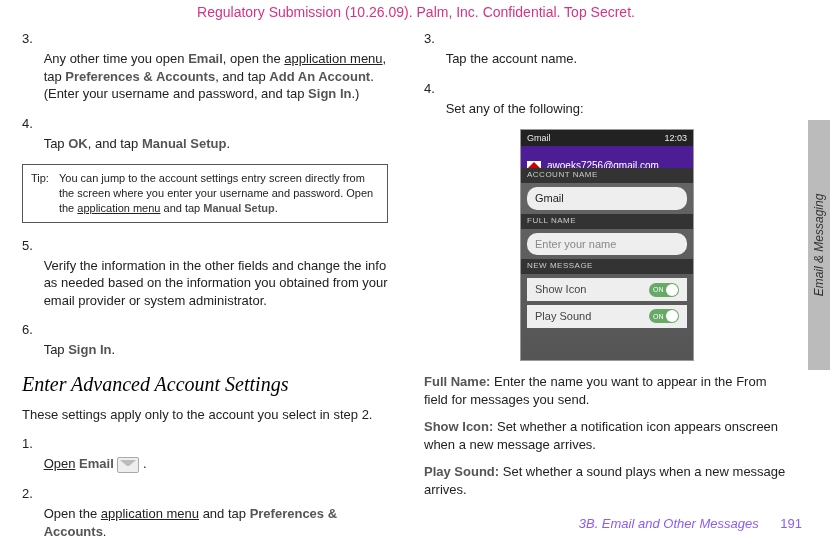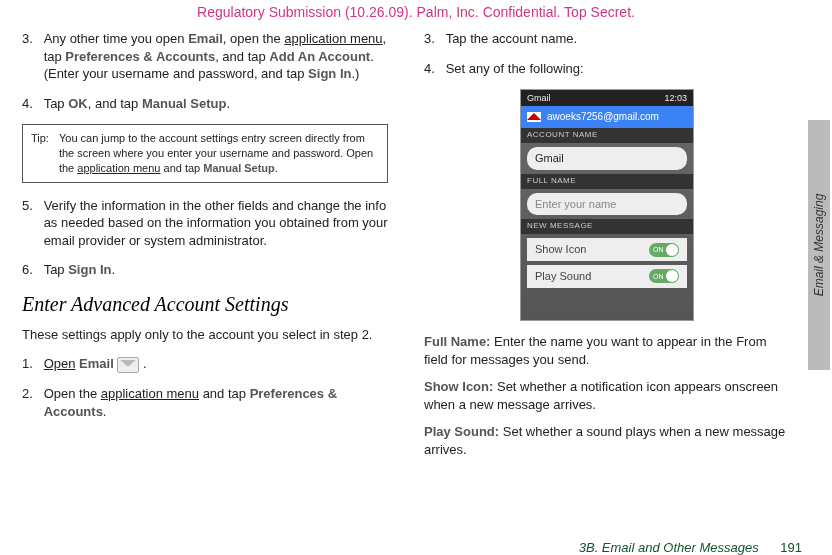--- a/index.html
+++ b/index.html
@@ -14,21 +14,21 @@
     font-family:Arial,sans-serif;
   }
   .columns{
     display:flex;flex-direction:row;position:absolute;
     top:30px;left:22px;right:42px;bottom:30px;
   }
   .col{flex:1;padding-right:18px;line-height:1.35;}
   .col+.col{padding-left:18px;padding-right:0;}
   .step{margin-bottom:12px;}
   .step-num{display:inline-block;width:18px;vertical-align:top;}
-  .step-body{display:inline-block;width:calc(100% - 22px);vertical-align:top;}
+  .step-body{display:inline-block;width:calc(100% - 22px);vertical-align:top;margin-top:20px;}
   .bold-ui{font-family:Arial,sans-serif;font-weight:bold;color:#555;}
   .underline{text-decoration:underline;}
   h2.section{
     font:italic 20px "Times New Roman",serif;color:#000000;
     font-weight:normal;margin:14px 0 10px 0;
   }
   .tipbox{
     border:1px solid #555;padding:6px 8px;
     font-size:11px;margin:8px 0 14px 0;background:#fff;
     display:flex;
@@ -39,33 +39,33 @@
     position:absolute;right:2px;top:120px;width:22px;height:250px;
     background:#bbb;
   }
   .side-tab span{
     position:absolute;top:50%;left:50%;
     transform:translate(-50%,-50%) rotate(-90deg);
     transform-origin:center;white-space:nowrap;
     font:italic 12px Arial;color:#333;
   }
   .footer{
-    position:absolute;bottom:0;right:30px;
-    font:italic 13px Arial;color:#14532d;
+    position:absolute;bottom:24px;right:30px;
+    font:italic 13px Arial;color:#8b5cf6;
   }
   .footer .pn{font-style:normal;margin-left:18px;}
   
   .phone{
     width:172px;height:230px;margin:2px auto 12px auto;
     background:#444;border:1px solid #999;position:relative;
     font-size:10px;color:#222;
   }
   .ph-top{height:16px;background:#222;color:#eee;display:flex;
     align-items:center;justify-content:space-between;padding:0 6px;font-size:9px;}
-  .ph-bar{height:22px;background:#3b82f6;display:flex;align-items:center;padding:0 6px;color:#fff;}
+  .ph-bar{height:40px;background:#4c1d95;display:flex;align-items:center;padding:0 6px;color:#fff;}
   .ph-bar .mail-ico{width:14px;height:10px;background:#fff;margin-right:6px;position:relative;}
   .ph-bar .mail-ico:before{content:'';position:absolute;left:0;top:-6px;border:7px solid transparent;border-bottom-color:#c00;}
   .ph-body{position:absolute;top:38px;left:0;right:0;bottom:0;
     background:linear-gradient(#666,#555);}
   .ph-label{background:#333;color:#ccc;font-size:8px;padding:2px 6px;letter-spacing:.5px;}
   .ph-field{background:#eee;margin:4px 6px;border-radius:10px;padding:4px 8px;font-size:11px;color:#222;}
   .ph-field.placeholder{color:#888;}
   .ph-row{background:#eee;margin:4px 6px;border-radius:0;padding:4px 8px;
     display:flex;align-items:center;justify-content:space-between;font-size:11px;
     color:#444;}

